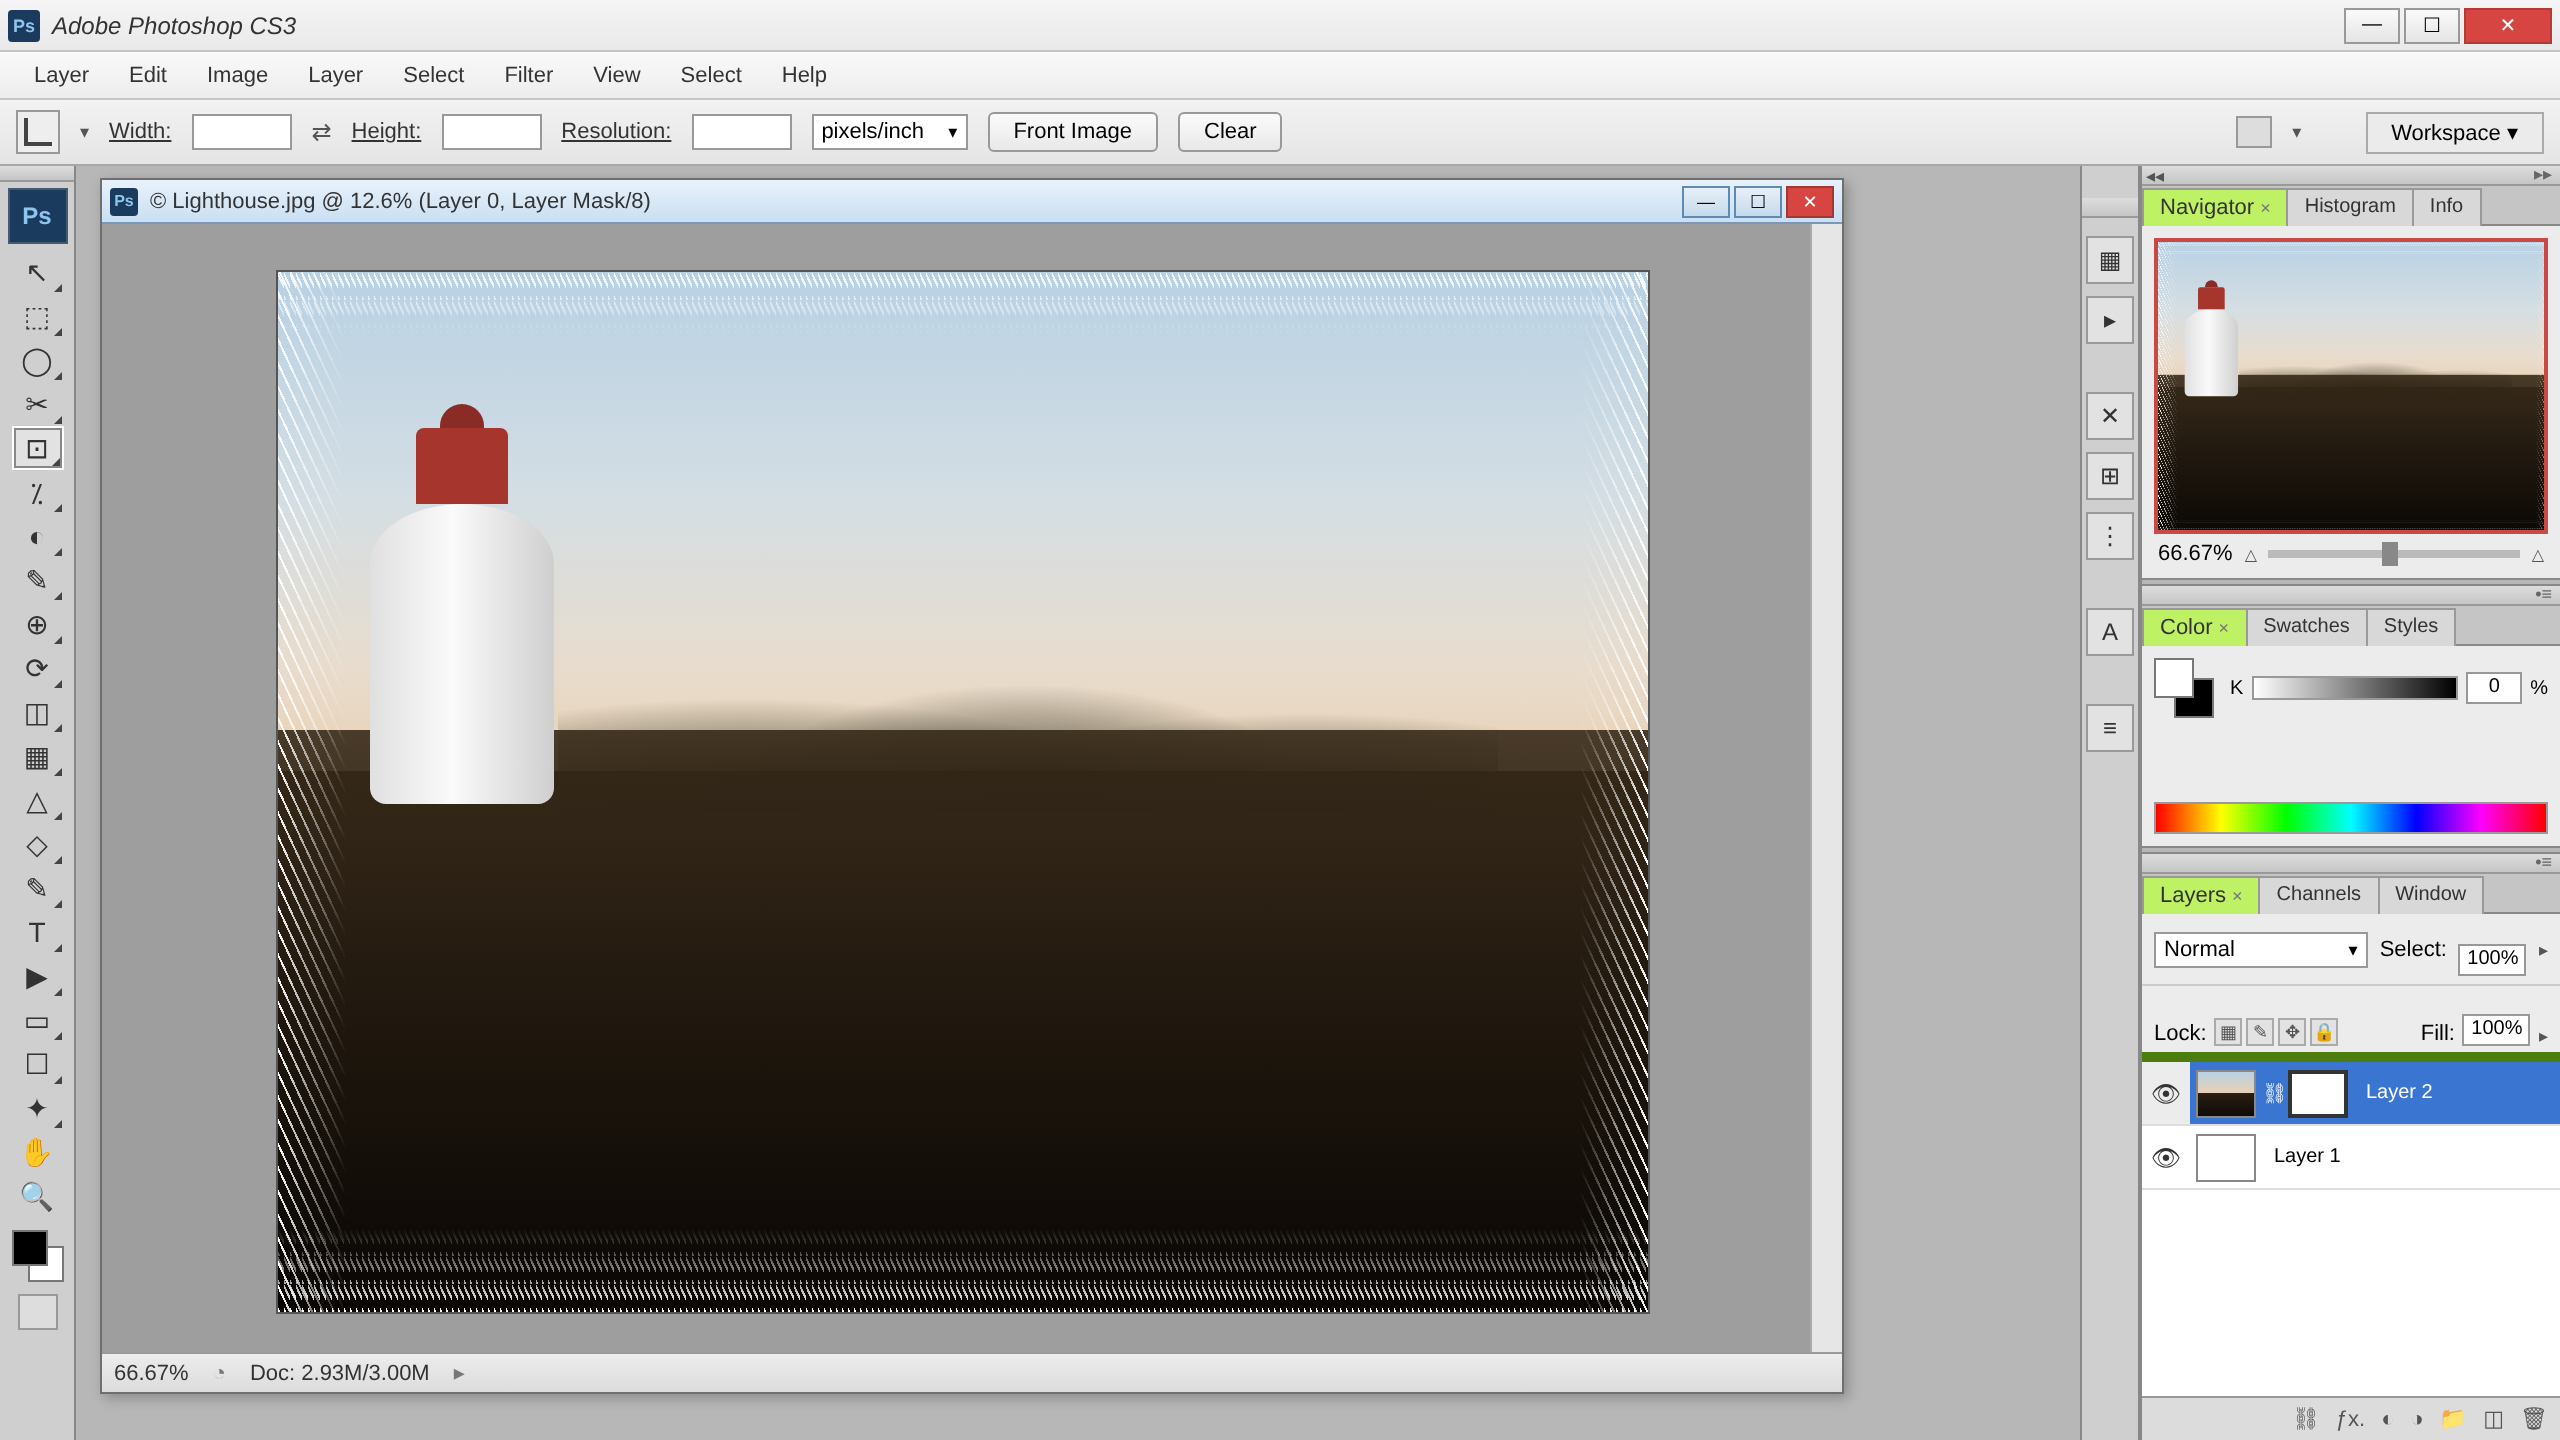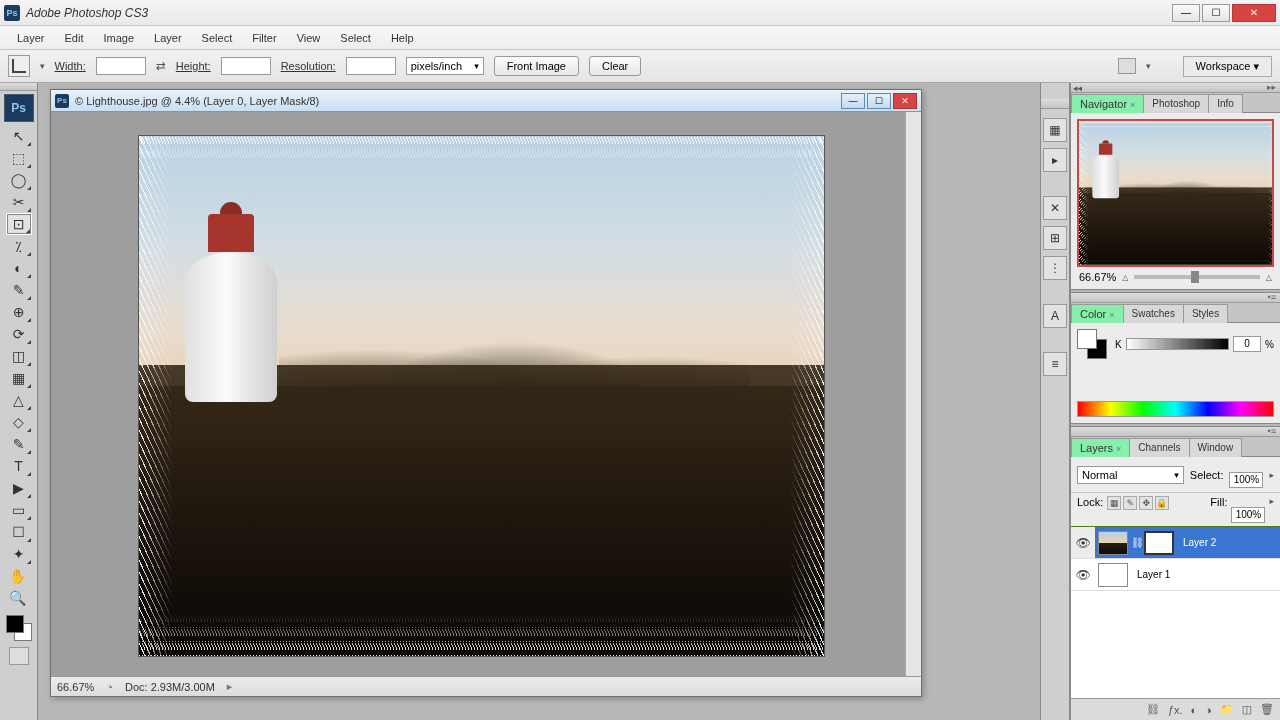--- a/index.html
+++ b/index.html
@@ -76,21 +76,21 @@
 .dock-strip { width: 30px; background: #cfcfcf; border-left: 1px solid #888; border-right: 1px solid #888; display: flex; flex-direction: column; padding-top: 16px; }
 .dock-tab { height: 10px; background: linear-gradient(#ddd,#c5c5c5); border-bottom: 1px solid #999; margin-bottom: 6px; }
 .dock-ico { width: 24px; height: 24px; margin: 3px auto; display: flex; align-items: center; justify-content: center; border: 1px solid #999; background: #e2e2e2; cursor: pointer; font-size: 12px; color: #333; }
 
 .panels { width: 210px; background: #cfcfcf; border-left: 1px solid #888; display: flex; flex-direction: column; }
 .panel-tab-hdr { height: 10px; background: linear-gradient(#ddd,#c5c5c5); border-bottom: 1px solid #999; position:relative;}
 .panel-tab-hdr .arrows{position:absolute; left:2px; top:0; font-size:9px; color:#555;}
 .panel-tab-hdr .hdr-close { position: absolute; right: 4px; top: -1px; font-size: 9px; color: #666; cursor: pointer; }
 .tabs { display: flex; background: #c5c5c5; border-bottom: 1px solid #888; height: 20px; }
 .tab { padding: 3px 8px; background: #d8d8d8; border: 1px solid #999; border-bottom: none; margin-right: -1px; cursor: pointer; font-size: 10px; color: #333; position: relative; top: 1px; }
-.tab.active { background: #86efac; }
+.tab.active { background: #bef264; }
 .tab .x { margin-left: 3px; font-size: 9px; color: #777; }
 .nav-panel { background: #ececec; padding: 6px; }
 .nav-thumb { border: 2px solid #c94a44; background: #fff; height: 148px; position: relative; overflow:hidden; }
 .nav-thumb .photo { transform: scale(0.29); transform-origin: top left; width: 685px; height: 520px; }
 .nav-zoom { display: flex; align-items: center; gap: 6px; padding: 4px 2px 0; font-size: 10px; }
 .nav-zoom .slider { flex: 1; height: 4px; background: #bbb; position: relative; }
 .nav-zoom .slider .thumb { position: absolute; left: 45%; top: -4px; width: 8px; height: 12px; background: #888; }
 .nav-zoom .sicon{font-size:8px; color:#555;}
 
 .color-panel { background: #ececec; padding: 6px; height: 100px; display:flex; flex-direction:column;}
@@ -102,21 +102,21 @@
 .col-slider .lbl2{font-size:10px;}
 .col-slider .bar{flex:1; height:12px; background:linear-gradient(90deg,#fff,#000); border:1px solid #999;}
 .col-slider .val{ width:28px; height:16px; border:1px solid #999; background:#fff; text-align:center; font-size:10px; line-height:14px;}
 .col-slider .pct{font-size:10px;}
 .spectrum { height: 16px; margin-top: auto; background: linear-gradient(90deg, #f00, #ff0, #0f0, #0ff, #00f, #f0f, #f00); border: 1px solid #999; }
 
 .layers-panel { background: #ececec; flex: 1; display: flex; flex-direction: column; }
 .ly-row1 { display: flex; align-items: center; padding: 4px 6px; gap: 6px; font-size: 10px; border-bottom: 1px solid #ccc; }
 .ly-row1 .blend { flex: 1; }
 .pct-box{ width:34px; height:16px; border:1px solid #999; background:#fff; text-align:center; font-size:10px; line-height:14px; display:inline-block;margin-top:11px;}
-.ly-row2 { display: flex; align-items: flex-start; padding: 3px 6px; gap: 4px; font-size: 10px; border-bottom: 1px solid #4d7c0f; }
+.ly-row2 { display: flex; align-items: flex-end; padding: 3px 6px; gap: 4px; font-size: 10px; border-bottom: 5px solid #4d7c0f; }
 .lock-icons { display: flex; gap: 2px; }
 .lock-icons span { width: 14px; height: 14px; border: 1px solid #aaa; background: #e2e2e2; font-size: 9px; display:inline-flex; align-items:center; justify-content:center; color:#555;}
 .ly-list { flex: 1; background: #fff; }
 .layer-row { display: flex; align-items: center; height: 32px; border-bottom: 1px solid #ddd; }
 .layer-row.selected { background: #3a75d1; color: #fff; }
 .eye { width: 24px; text-align: center; font-size: 12px; cursor: pointer; }
 .selected .eye { background: #ececec; color: #333; height: 100%; display: flex; align-items: center; justify-content: center; }
 .layer-row:not(.selected) .eye { color: #333; }
 .thumb-sm { width: 30px; height: 24px; border: 1px solid #888; margin: 0 3px; background: #fff; position: relative; overflow: hidden; }
 .thumb-sm.photo-thumb { background: linear-gradient(to bottom,#b8d1e4 0%,#ead1b4 48%,#2a1f13 48%,#0f0b07 100%); }
@@ -205,21 +205,21 @@
       <div class="bg-sw"></div>
       <div class="fg-sw"></div>
     </div>
     <div class="qm-btn"></div>
   </div>
 
   <div class="canvas-region">
     <div class="doc-window">
       <div class="doc-title">
         <span class="doc-ps">Ps</span>
-        <span class="doc-title-text">© Lighthouse.jpg @ 4.4% (Layer 0, Layer Mask/8)</span>
+        <span class="doc-title-text">© Lighthouse.jpg @ 12.6% (Layer 0, Layer Mask/8)</span>
         <div class="doc-btns">
           <div class="doc-btn">—</div>
           <div class="doc-btn">☐</div>
           <div class="doc-btn close">✕</div>
         </div>
       </div>
       <div class="doc-canvas">
         <div class="artboard">
           <div class="photo">
             <div class="trees"></div>
@@ -259,21 +259,21 @@
     <div class="dock-ico">≡</div>
   </div>
 
   <div class="panels">
     <div class="panel-tab-hdr">
         <span class="arrows">◂◂</span>
         <span class="hdr-close">▸▸</span>
       </div>
     <div class="tabs">
       <div class="tab active"><span>Navigator</span><span class="x">×</span></div>
-      <div class="tab">Photoshop</div>
+      <div class="tab">Histogram</div>
       <div class="tab">Info</div>
     </div>
     <div class="nav-panel">
       <div class="nav-thumb">
         <div class="photo">
             <div class="trees"></div>
             <div class="rock-fg"></div>
             <div class="lighthouse">
               <div class="lh-top"></div>
               <div class="lh-body"></div>

